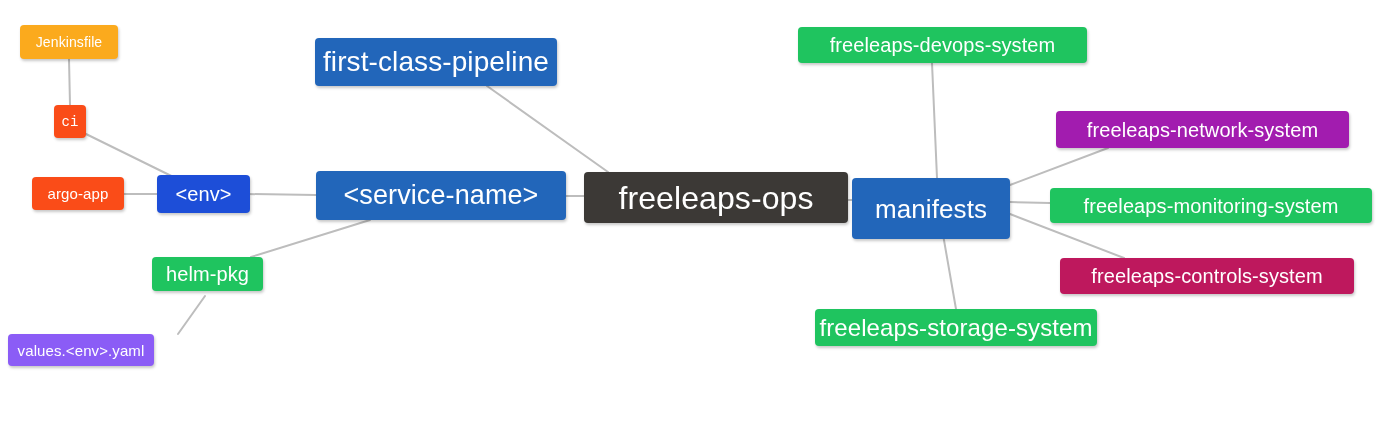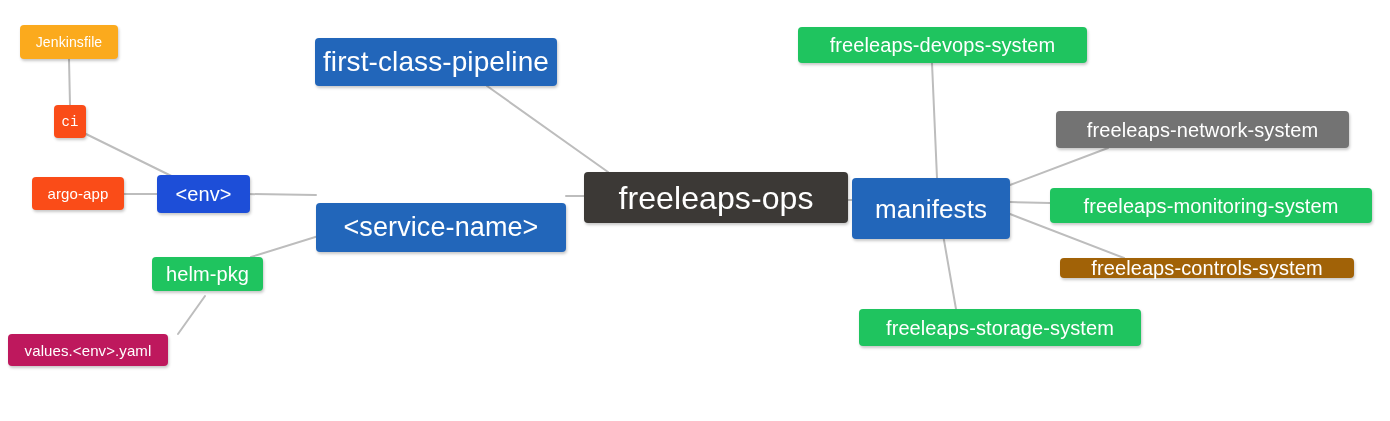--- a/index.html
+++ b/index.html
@@ -71,47 +71,47 @@
       </div>
       <div class="node" style="left: 54px; top: 105px; width: 32px; height: 33px; background: rgb(250, 76, 24); font-size: 14px; font-family: Liberation Mono, monospace;">
         <span class="node-label">ci</span>
       </div>
       <div class="node" style="left: 32px; top: 177px; width: 92px; height: 33px; background: rgb(250, 76, 24); font-size: 15px; text-align: center;">
         <span class="node-label">argo-app</span>
       </div>
       <div class="node" style="left: 157px; top: 175px; width: 93px; height: 38px; background: #1d4ed8; font-size: 20px;">
         <span class="node-label">&lt;env&gt;</span>
       </div>
-      <div class="node" style="left: 8px; top: 334px; width: 160px; height: 32px; background: #be185d; font-size: 15px;">
+      <div class="node" style="left: 8px; top: 334px; width: 146px; height: 32px; background: #8b5cf6; font-size: 15px;">
         <span class="node-label">values.&lt;env&gt;.yaml</span>
       </div>
       <div class="node" style="left: 152px; top: 257px; width: 111px; height: 34px; background: rgb(31, 196, 95); font-size: 20px;">
         <span class="node-label">helm-pkg</span>
       </div>
       <div class="node" style="left: 315px; top: 38px; width: 242px; height: 48px; background: rgb(34, 102, 186); font-size: 28px;">
         <span class="node-label">first-class-pipeline</span>
       </div>
-      <div class="node" style="left: 316px; top: 171px; width: 250px; height: 49px; background: rgb(34, 102, 186); font-size: 27px; margin-top: 32px;">
+      <div class="node" style="left: 316px; top: 171px; width: 250px; height: 49px; background: rgb(34, 102, 186); font-size: 27px;">
         <span class="node-label">&lt;service-name&gt;</span>
       </div>
       <div class="node" style="left: 584px; top: 172px; width: 264px; height: 51px; background: rgb(60, 57, 54); font-size: 32px;">
         <span class="node-label">freeleaps-ops</span>
       </div>
       <div class="node" style="left: 852px; top: 178px; width: 158px; height: 61px; background: rgb(34, 102, 186); font-size: 26px;">
         <span class="node-label">manifests</span>
       </div>
       <div class="node" style="left: 798px; top: 27px; width: 289px; height: 36px; background: rgb(31, 196, 95); font-size: 20px; justify-content: center;">
         <span class="node-label">freeleaps-devops-system</span>
       </div>
-      <div class="node" style="left: 1056px; top: 111px; width: 293px; height: 37px; background: #737373; font-size: 20px;">
+      <div class="node" style="left: 1056px; top: 111px; width: 293px; height: 37px; background: #a21caf; font-size: 20px;">
         <span class="node-label">freeleaps-network-system</span>
       </div>
       <div class="node" style="left: 1050px; top: 188px; width: 322px; height: 35px; background: rgb(31, 196, 95); font-size: 20px; text-align: right;">
         <span class="node-label">freeleaps-monitoring-system</span>
       </div>
-      <div class="node" style="left: 1060px; top: 258px; width: 294px; height: 20px; background: #a16207; font-size: 20px;">
+      <div class="node" style="left: 1060px; top: 258px; width: 294px; height: 36px; background: #be185d; font-size: 20px;">
         <span class="node-label">freeleaps-controls-system</span>
       </div>
-      <div class="node" style="left: 815px; top: 309px; width: 282px; height: 37px; background: rgb(31, 196, 95); font-size: 20px; margin-left: 44px;">
+      <div class="node" style="left: 815px; top: 309px; width: 282px; height: 37px; background: rgb(31, 196, 95); font-size: 24px;">
         <span class="node-label">freeleaps-storage-system</span>
       </div>
     </div>
 </div>
 
 </body></html>

